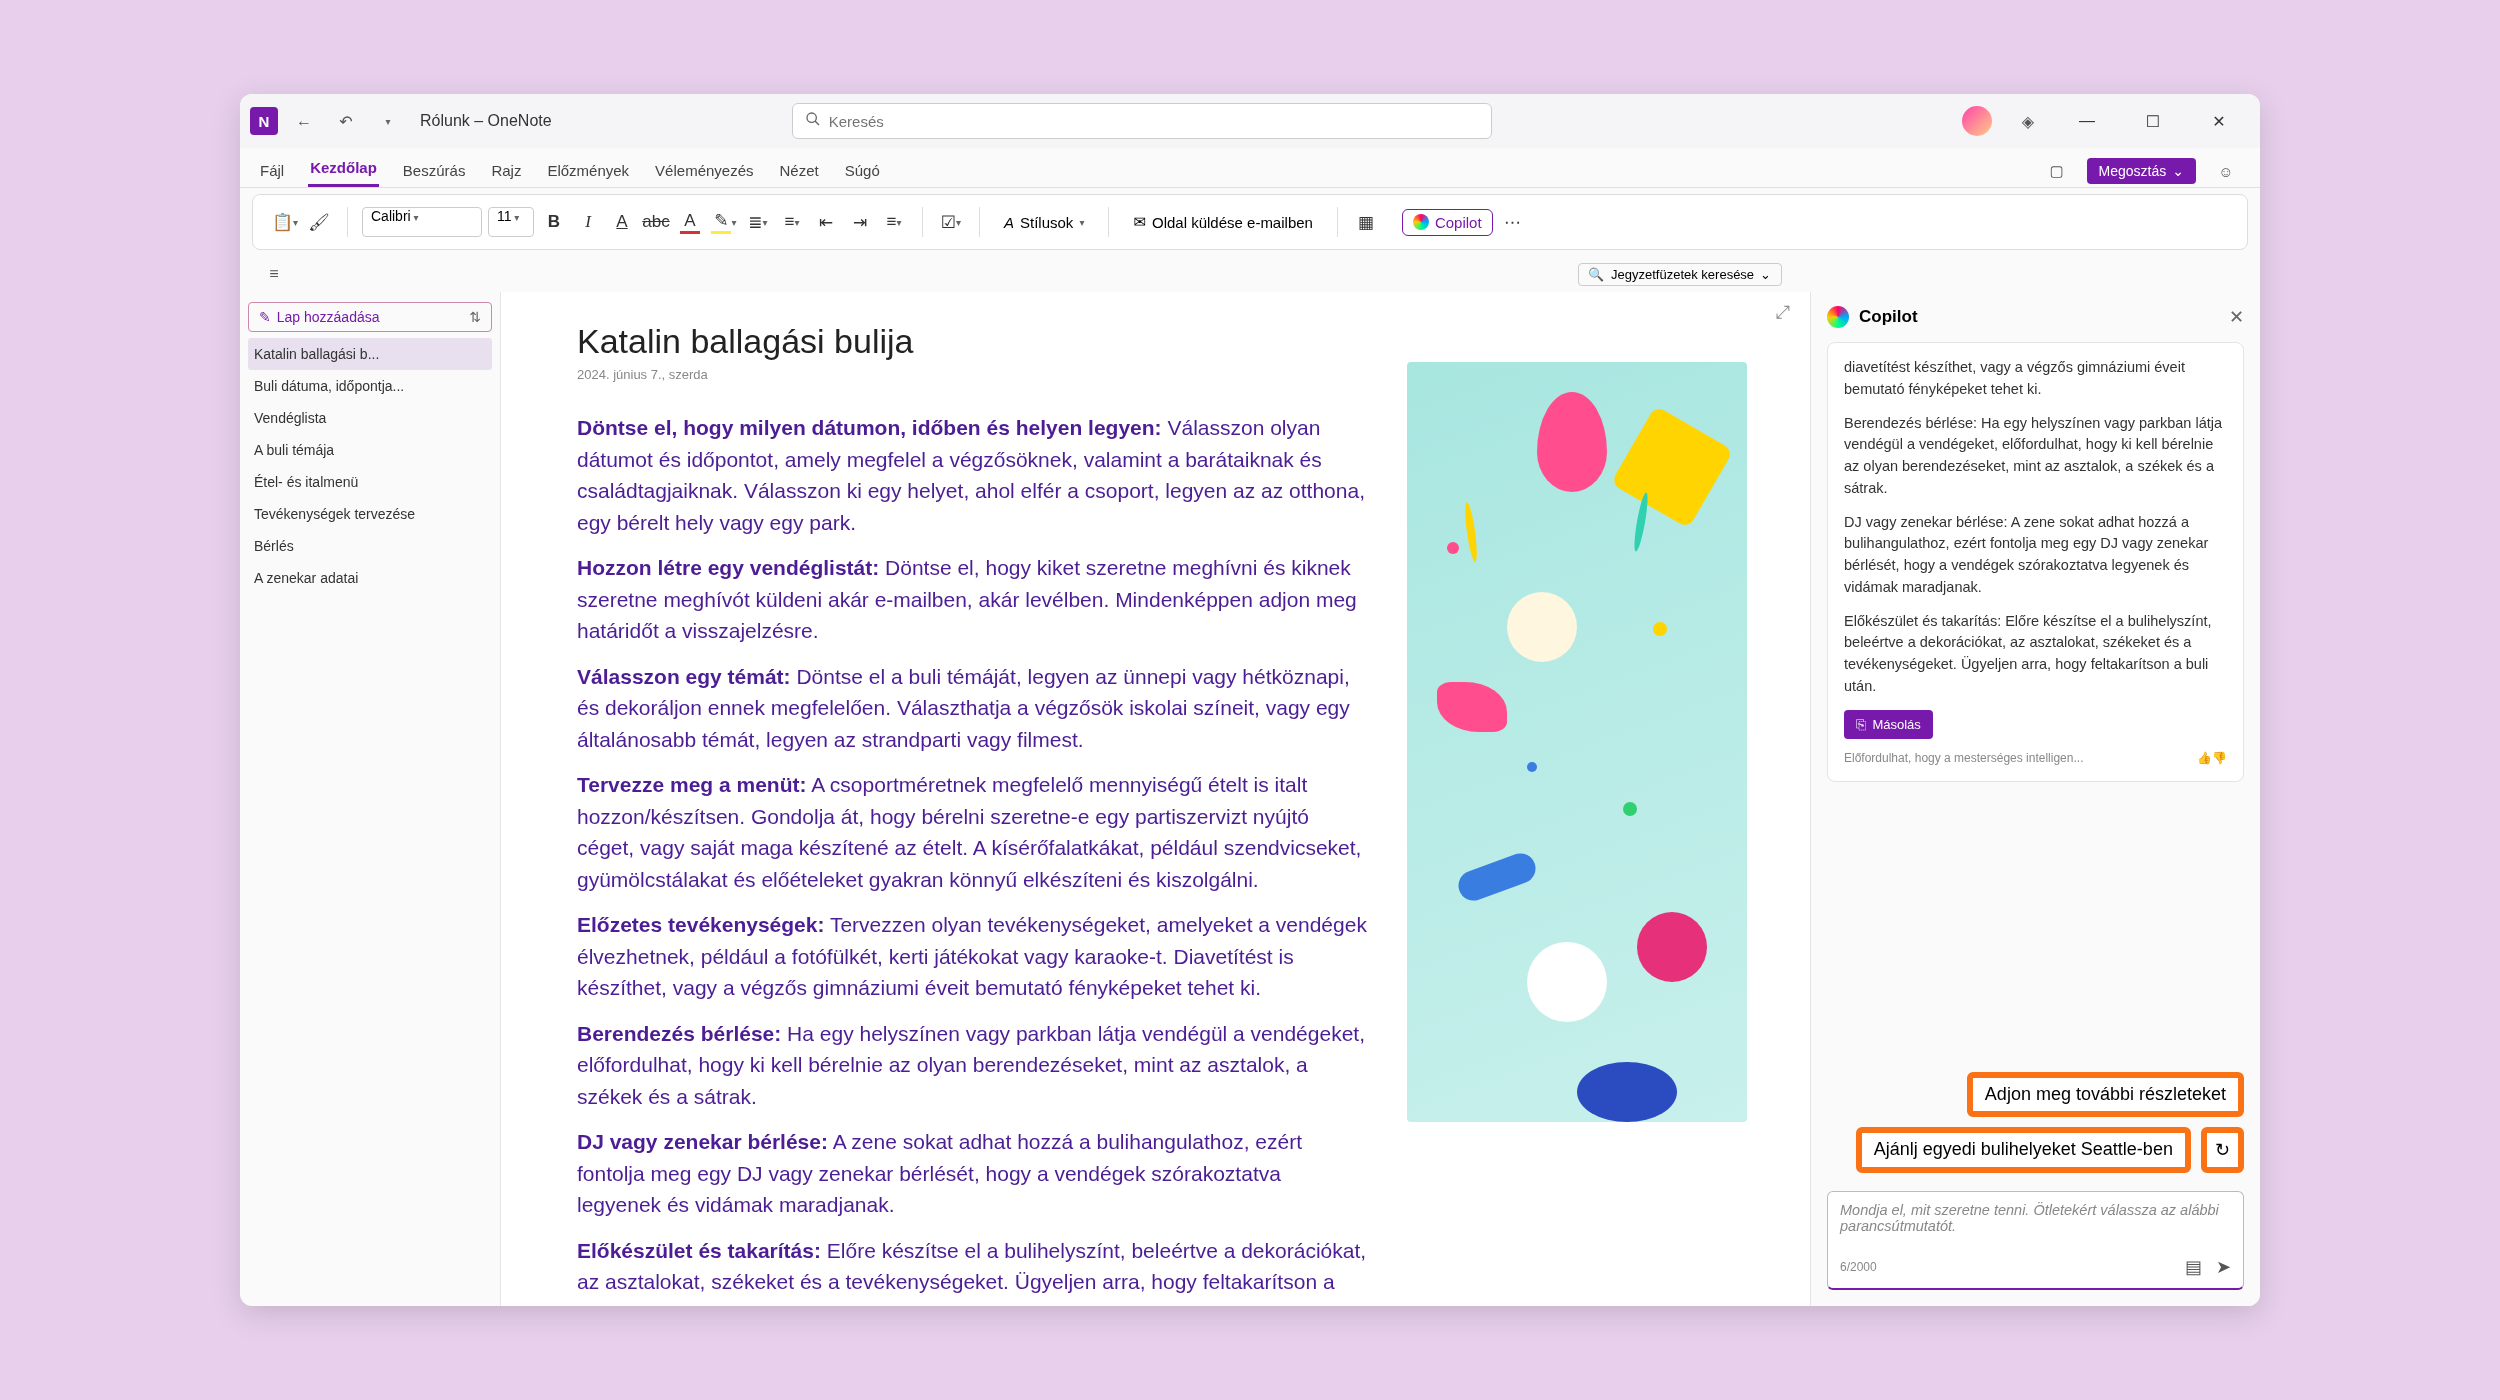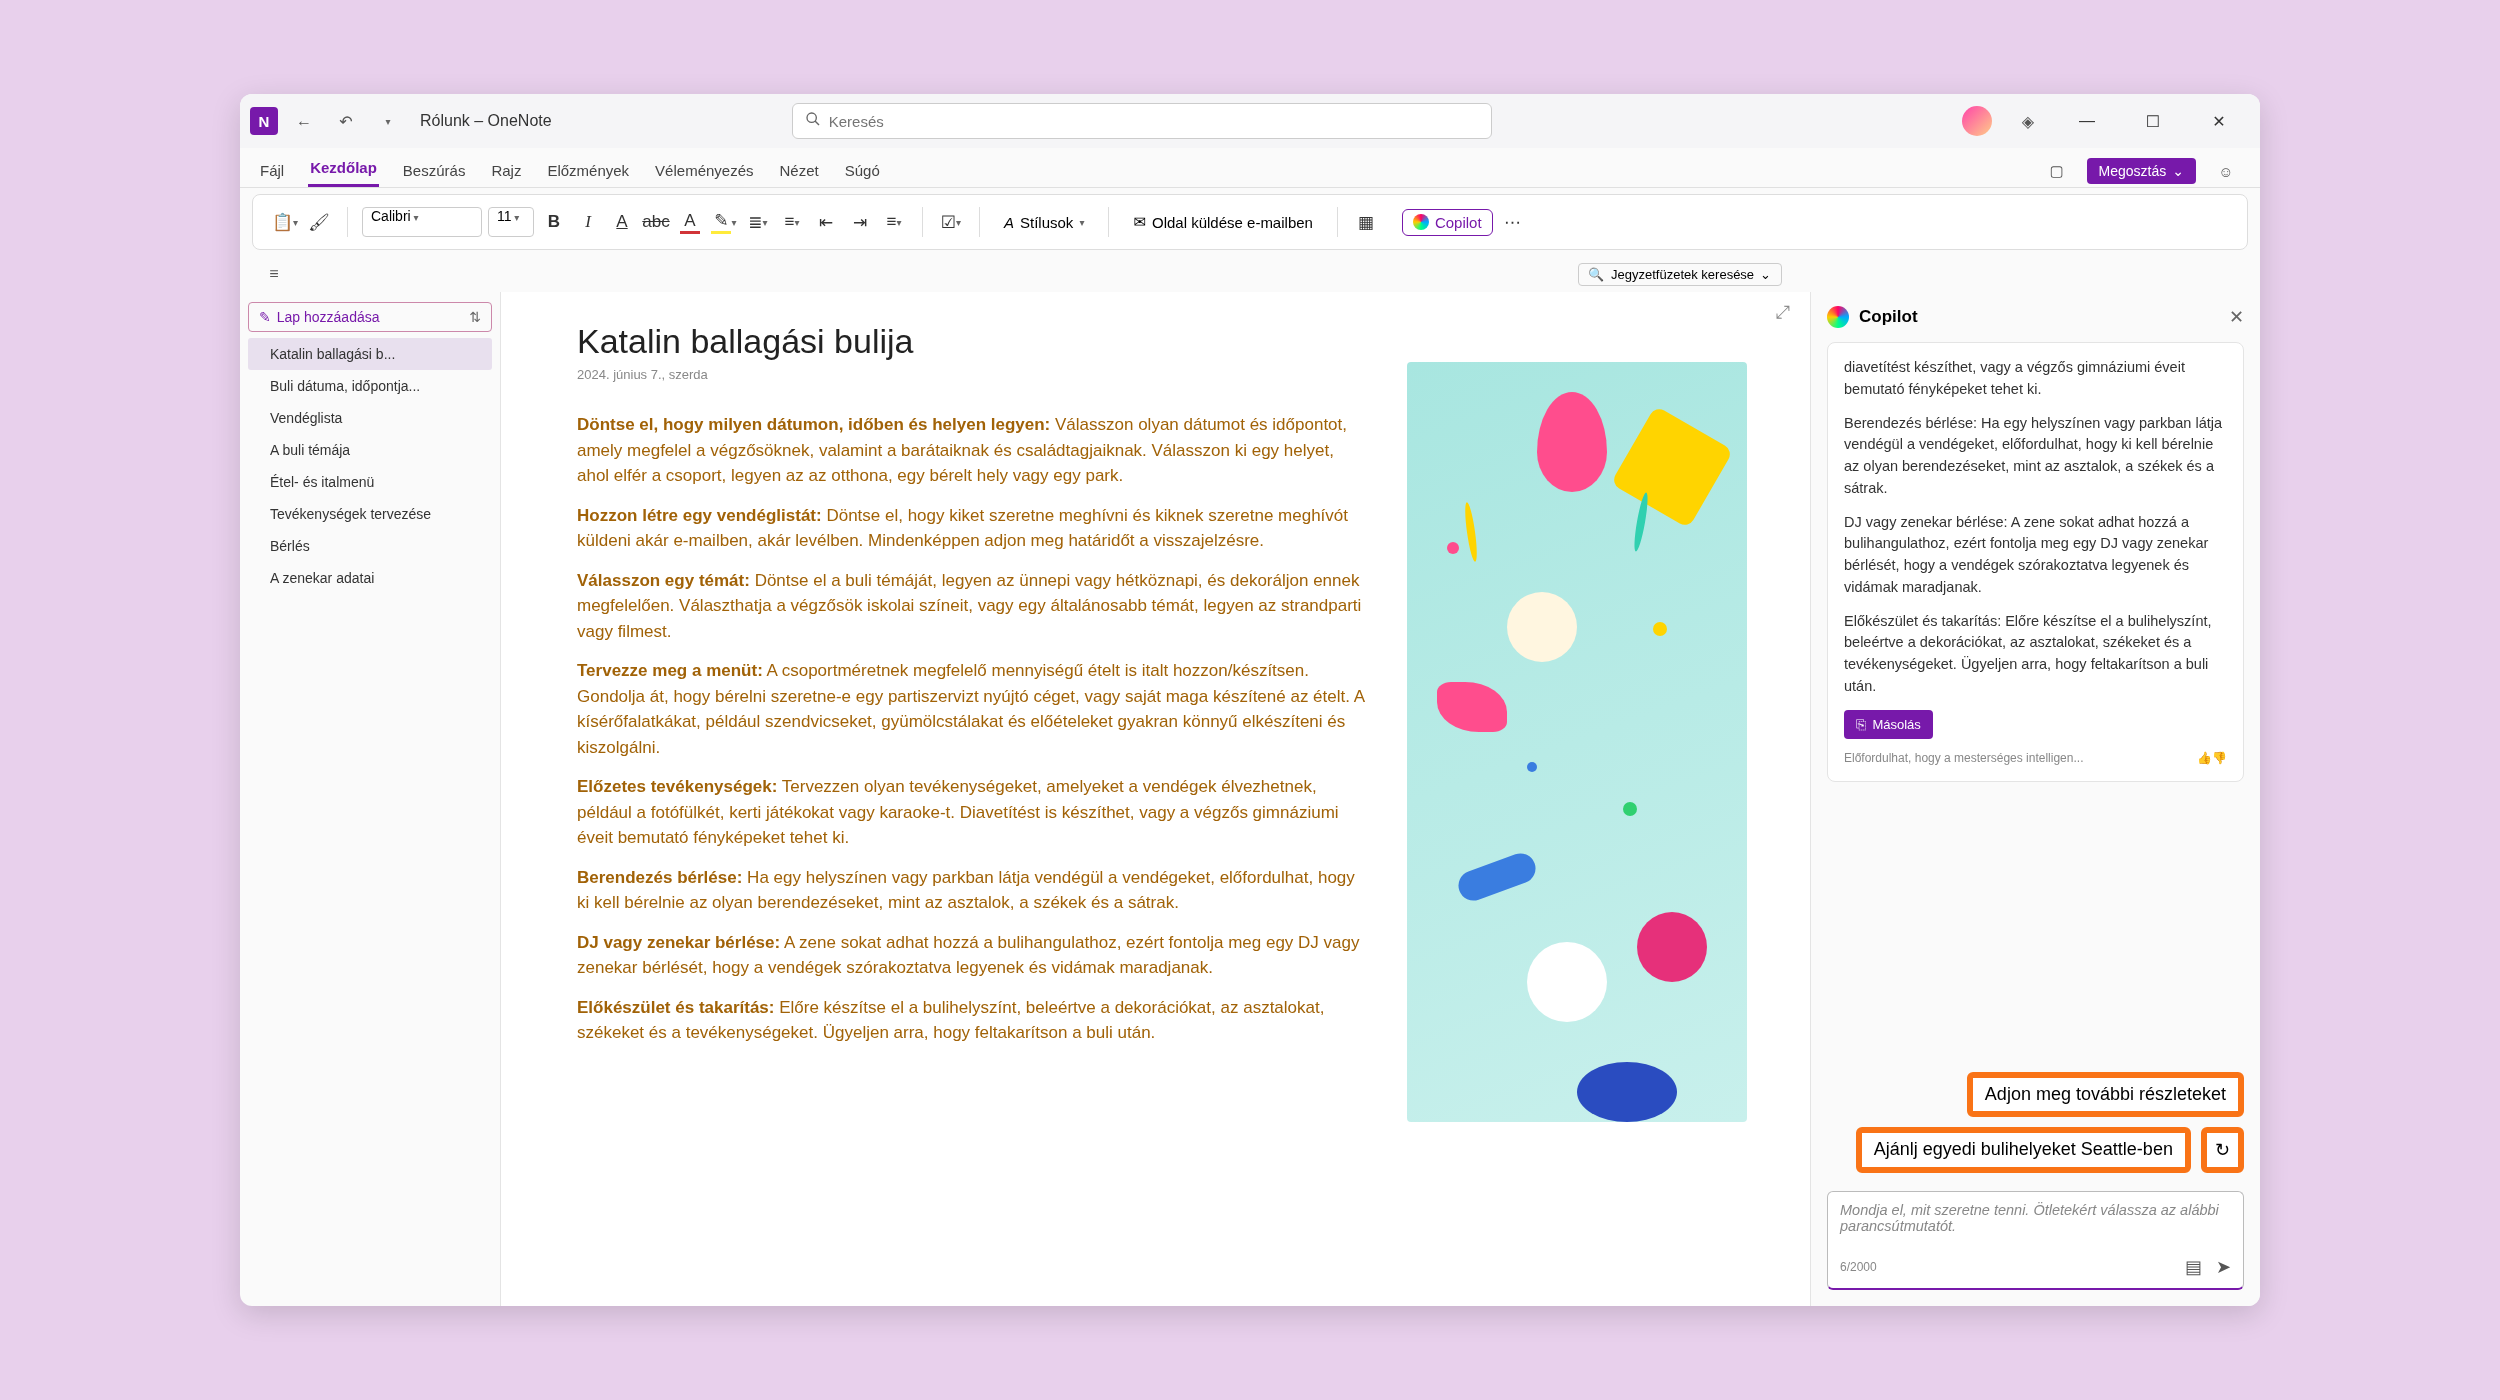--- a/index.html
+++ b/index.html
@@ -31,26 +31,26 @@
 .fontcol { border-bottom:3px solid #d13438; width:20px; text-align:center; }
 .hilite { border-bottom:3px solid #ffeb3b; width:20px; text-align:center; }
 .rb-btn { display:flex; align-items:center; gap:6px; padding:4px 10px; font-size:15px; cursor:pointer; }
 .copilot-rb { border:1px solid #7719aa; border-radius:6px; color:#7719aa; padding:4px 10px; }
 .subbar { height:36px; display:flex; align-items:center; padding:0 18px; }
 .subbar .nb-search { margin-left:auto; border:1px solid #ccc; border-radius:4px; padding:3px 10px; font-size:13px; display:flex; align-items:center; gap:6px; margin-right:460px; }
 .main { flex:1; display:flex; overflow:hidden; }
 .pagelist { width:260px; padding:10px 8px; }
 .add-page { border:1px solid #c8a;padding:6px 10px;border-radius:4px;color:#7719aa;font-size:14px;display:flex;align-items:center;gap:6px;margin-bottom:6px;justify-content:space-between; }
 .add-page .sort { color:#666; }
-.page-item { padding:8px 22px; font-size:14px; color:#333; border-radius:3px; cursor:pointer; white-space:nowrap; overflow:hidden; text-overflow:ellipsis; }
+.page-item { padding:8px 6px; font-size:14px; color:#333; border-radius:3px; cursor:pointer; white-space:nowrap; overflow:hidden; text-overflow:ellipsis; }
 .page-item.sel { background:#e8e0ee; }
 .content { flex:1; background:#fff; border-left:1px solid #e4e4e4; padding:30px 56px 30px 76px; overflow:auto; position:relative; display:flex; gap:40px; }
 .content h1 { font-size:34px; font-weight:400; color:#222; margin-bottom:6px; }
 .date { font-size:13px; color:#888; margin-bottom:30px; }
-.body-text { max-width:790px; font-size:17px; line-height:1.5; color:#a16207; }
+.body-text { max-width:790px; font-size:21px; line-height:1.5; color:#4c1d95; }
 .body-text p { margin-bottom:14px; }
 .body-text b { font-weight:600; }
 .content-img { width:340px; height:760px; background:linear-gradient(160deg,#a8e6e0,#c8f0ec); border-radius:4px; position:relative; overflow:hidden; flex-shrink:0; margin-top:40px;}
 .expand-ic { position:absolute; top:10px; right:20px; color:#888; cursor:pointer; font-size:18px; }
 .copilot-pane { width:450px; border-left:1px solid #e4e4e4; background:#fafafa; display:flex; flex-direction:column; }
 .cp-head { height:50px; display:flex; align-items:center; padding:0 16px; gap:10px; }
 .cp-head .cp-ic { width:22px; height:22px; border-radius:50%; background:conic-gradient(#f06,#0af,#0f8,#fc0,#f06); }
 .cp-head .cp-title { font-size:17px; font-weight:600; }
 .cp-head .cp-close { margin-left:auto; color:#666; cursor:pointer; font-size:18px; }
 .cp-body { flex:1; overflow:auto; padding:0 16px 10px; }

